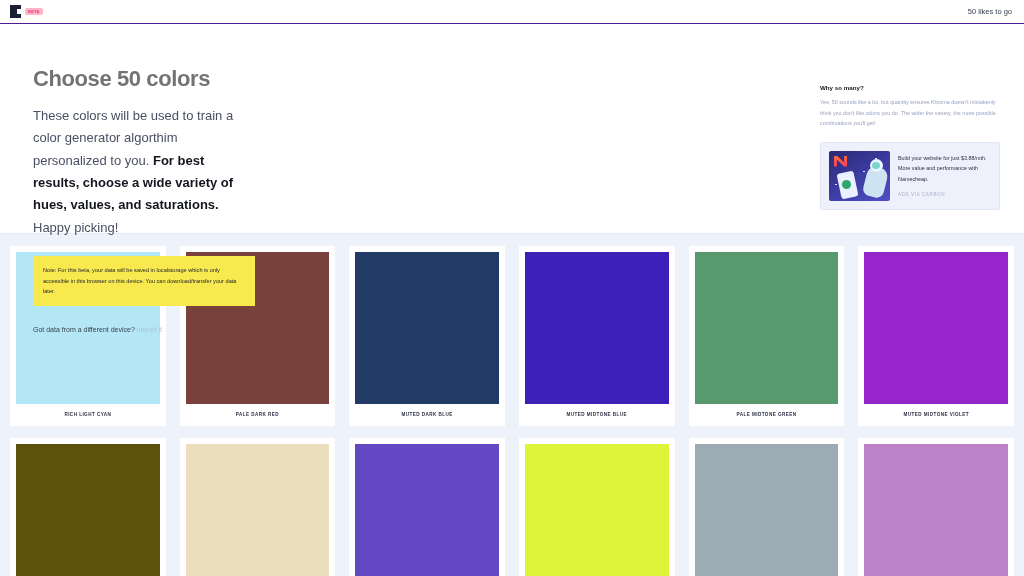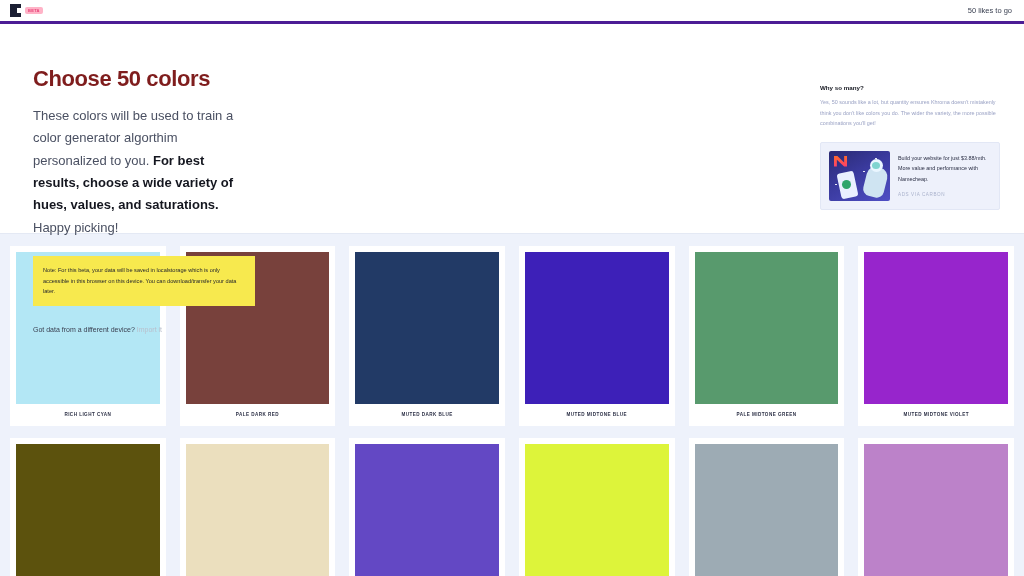--- a/index.html
+++ b/index.html
@@ -9,21 +9,21 @@
     background: #eef2fb;
     overflow: hidden;
   }
   #app { width: 1024px; height: 576px; position: relative; }
 
   
   .topbar {
     height: 24px; background: #ffffff;
     display: flex; align-items: center;
     padding: 0 12px 0 10px;
-    border-bottom: 3px solid #4c1d95;
+    border-bottom: 1px solid #4c1d95;
     position: relative;
   }
   .logo-wrap { display: flex; align-items: center; gap: 4px; }
   .logo-mark {
     width: 11px; height: 13px;
     background: #1b1f33;
     position: relative;
   }
   .logo-mark::after {
     content: ""; position: absolute;
@@ -46,21 +46,21 @@
   .hero {
     background: #ffffff;
     height: 210px;
     padding: 42px 28px 0 33px;
     position: relative;
     border-bottom: 1px solid #e4e9f4;
   }
   .hero-left { width: 420px; }
   h1.title {
     font-size: 22px; font-weight: bold;
-    color: #7f1d1d; letter-spacing: -.4px;
+    color: #737373; letter-spacing: -.4px;
     margin-bottom: 13px;
   }
   .intro {
     font-size: 13px; line-height: 1.72;
     color: #4a5062; width: 212px;
   }
   .intro b { color: #14161f; font-weight: bold; }
   .notice {
     margin-top: 17px;
     background: #f6e košt;

